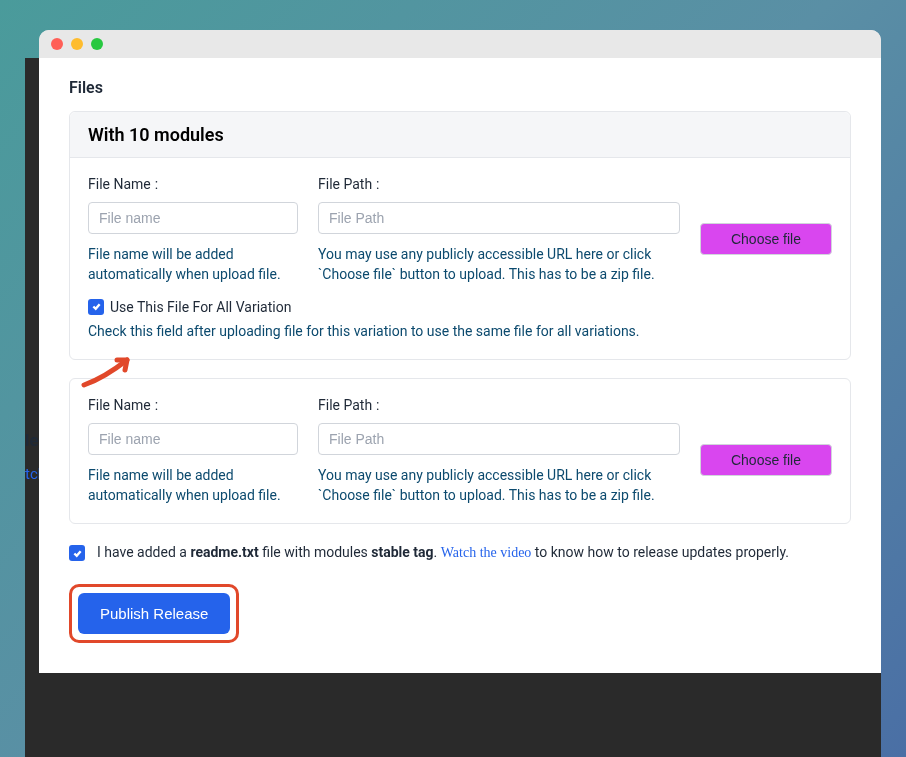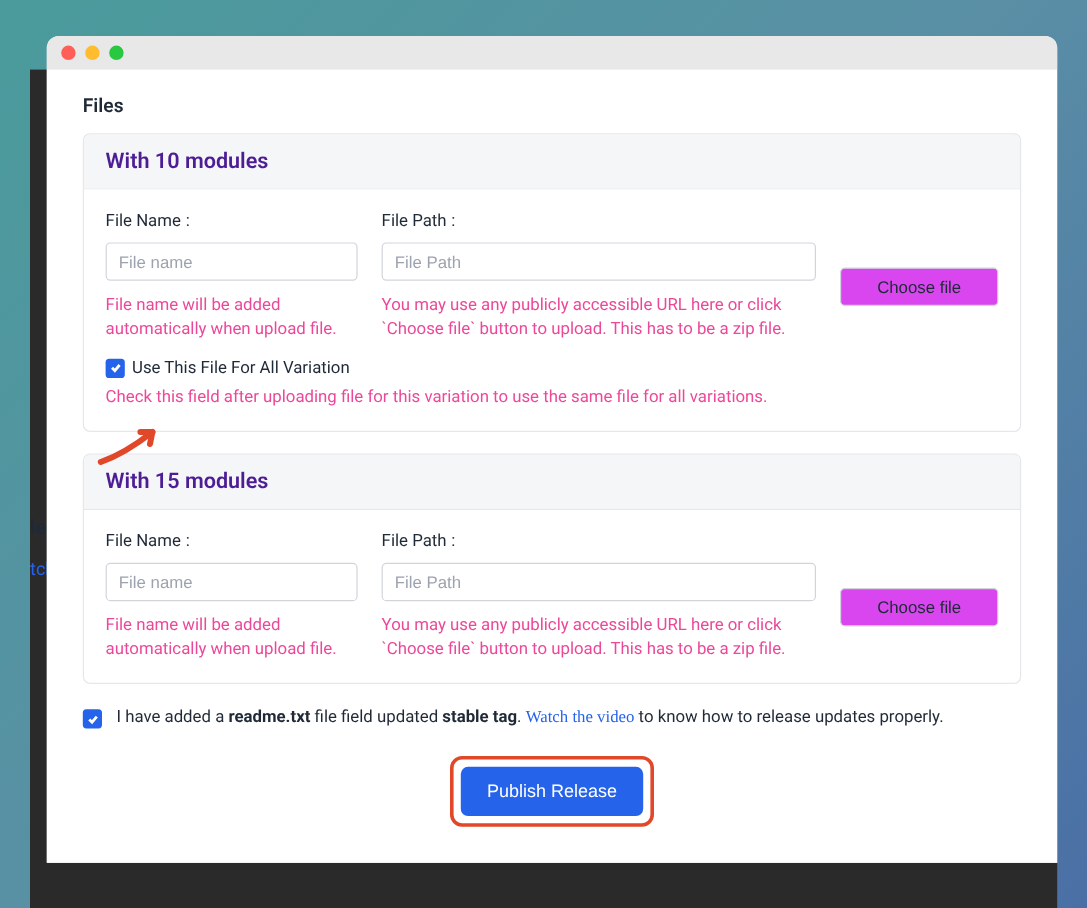--- a/index.html
+++ b/index.html
@@ -55,21 +55,21 @@
     .card {
       border: 1px solid #e5e7eb;
       border-radius: 6px;
       margin-bottom: 18px;
     }
     .card-header {
       background: #f5f6f8;
       padding: 12px 18px;
       font-size: 18px;
       font-weight: 600;
-      color: #4c1d95;
+      color: #000000;
       border-bottom: 1px solid #e5e7eb;
       border-radius: 6px 6px 0 0;
     }
     .card-body {
       padding: 18px;
     }
     .row {
       display: flex;
       gap: 20px;
       align-items: center;
@@ -89,21 +89,21 @@
       width: 100%;
       padding: 7px 10px;
       border: 1px solid #d1d5db;
       border-radius: 4px;
       font-size: 14px;
       color: #1f2937;
     }
     .input::placeholder { color: #9ca3af; }
     .help {
       font-size: 14px;
-      color: #ec4899;
+      color: #0c4a6e;
       margin-top: 10px;
       line-height: 1.45;
     }
     .btn-choose {
       padding: 7px 30px;
       border: 1px solid #d1d5db;
       border-radius: 4px;
       background: #d946ef;
       font-size: 14px;
       color: #1f2937;
@@ -138,21 +138,21 @@
     }
     .confirm-text {
       font-size: 14px;
       color: #1f2937;
       line-height: 1.55;
     }
     .confirm-text b { font-weight: 700; }
     .confirm-text a { color: #2563eb; text-decoration: none; font-family: Liberation Serif, serif; }
     .footer {
       display: flex;
-      justify-content: center;
+      justify-content: flex-start;
       margin-top: 20px;
     }
     .publish-wrap {
       border: 3px solid #e1482a;
       border-radius: 10px;
       padding: 6px;
     }
     .btn-publish {
       background: #2563eb;
       color: #fff;
@@ -237,21 +237,20 @@
 
     <div class="arrow">
       <svg width="60" height="40">
           <defs></defs>
         <path d="M 5 35 Q 25 28 48 10" stroke="#e1482a" stroke-width="5" fill="none" stroke-linecap="round"></path>
         <path d="M 48 10 L 38 10 M 48 10 L 46 20" stroke="#e1482a" stroke-width="5" fill="none" stroke-linecap="round"></path>
       </svg>
     </div>
 
     <div class="card">
-      <div class="card-header">With 15 modules</div>
       <div class="card-body">
         <div class="row">
           <div class="col-name">
             <div class="label">
               <span>File Name</span>
                 <span class="colon">:</span>
             </div>
             <input class="input" placeholder="File name" style="">
             <div class="help">File name will be added automatically when upload file.</div>
           </div>
@@ -270,21 +269,21 @@
       </div>
     </div>
 
     <div class="confirm-row">
       <span class="checkbox" style="margin-top:3px;">
         <svg viewBox="0 0 14 14">
             <path d="M3 7l3 3 5-6"></path>
           </svg>
       </span>
       <span class="confirm-text">
-        <span>I have added a </span><b>readme.txt</b><span> file field updated </span><b>stable tag</b><span>. </span><a href="#">Watch the video</a><span> to know how to release updates properly.</span>
+        <span>I have added a </span><b>readme.txt</b><span> file with modules </span><b>stable tag</b><span>. </span><a href="#">Watch the video</a><span> to know how to release updates properly.</span>
       </span>
     </div>
 
     <div class="footer">
       <div class="publish-wrap">
         <button class="btn-publish">Publish Release</button>
       </div>
     </div>
 
   </div>

